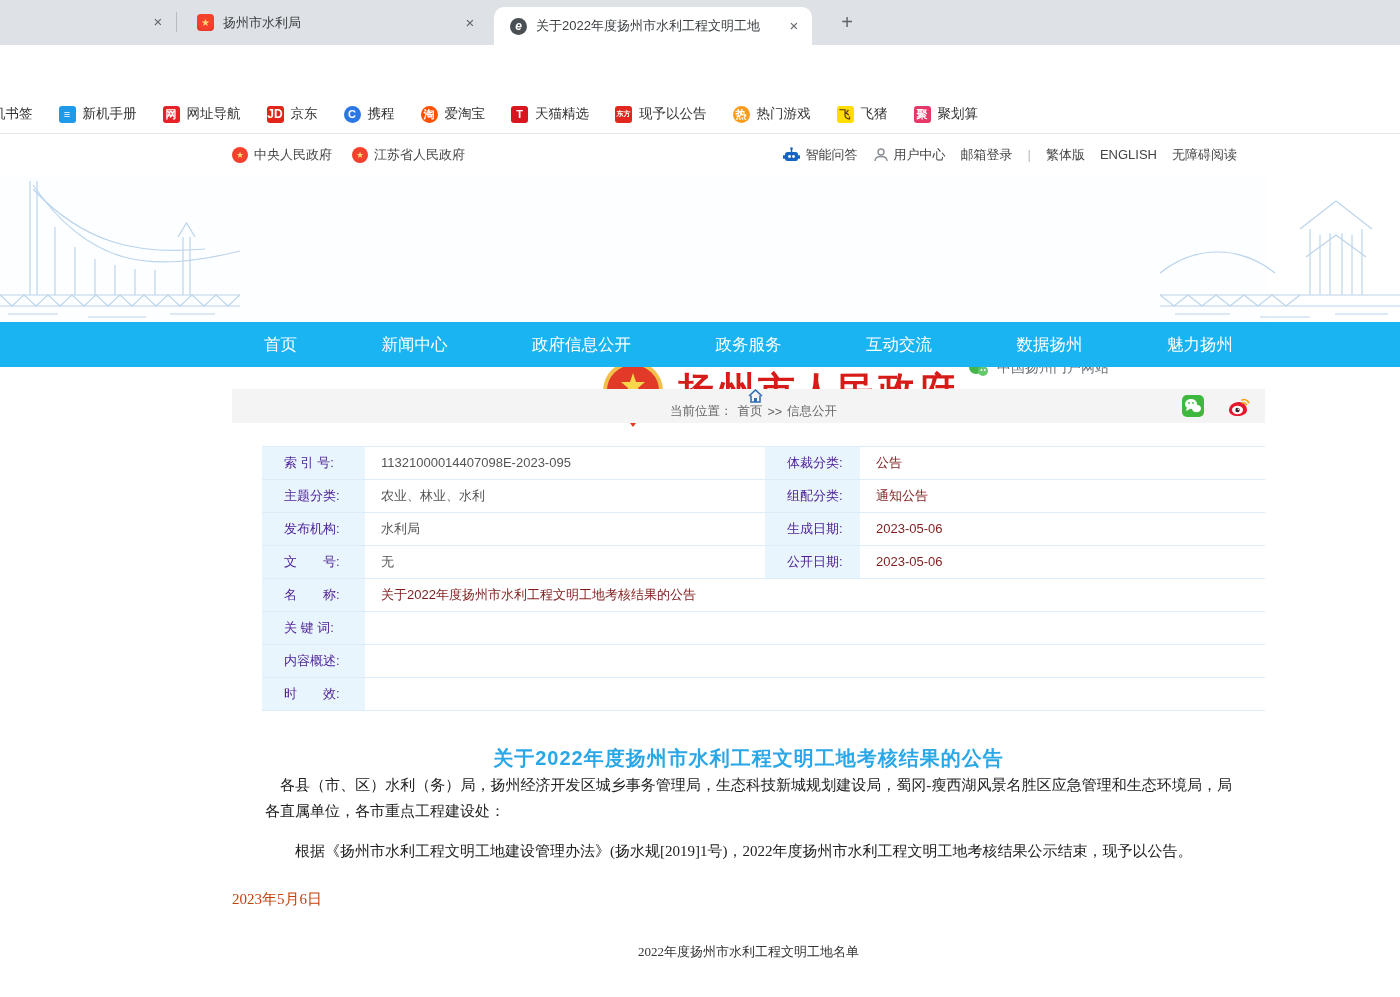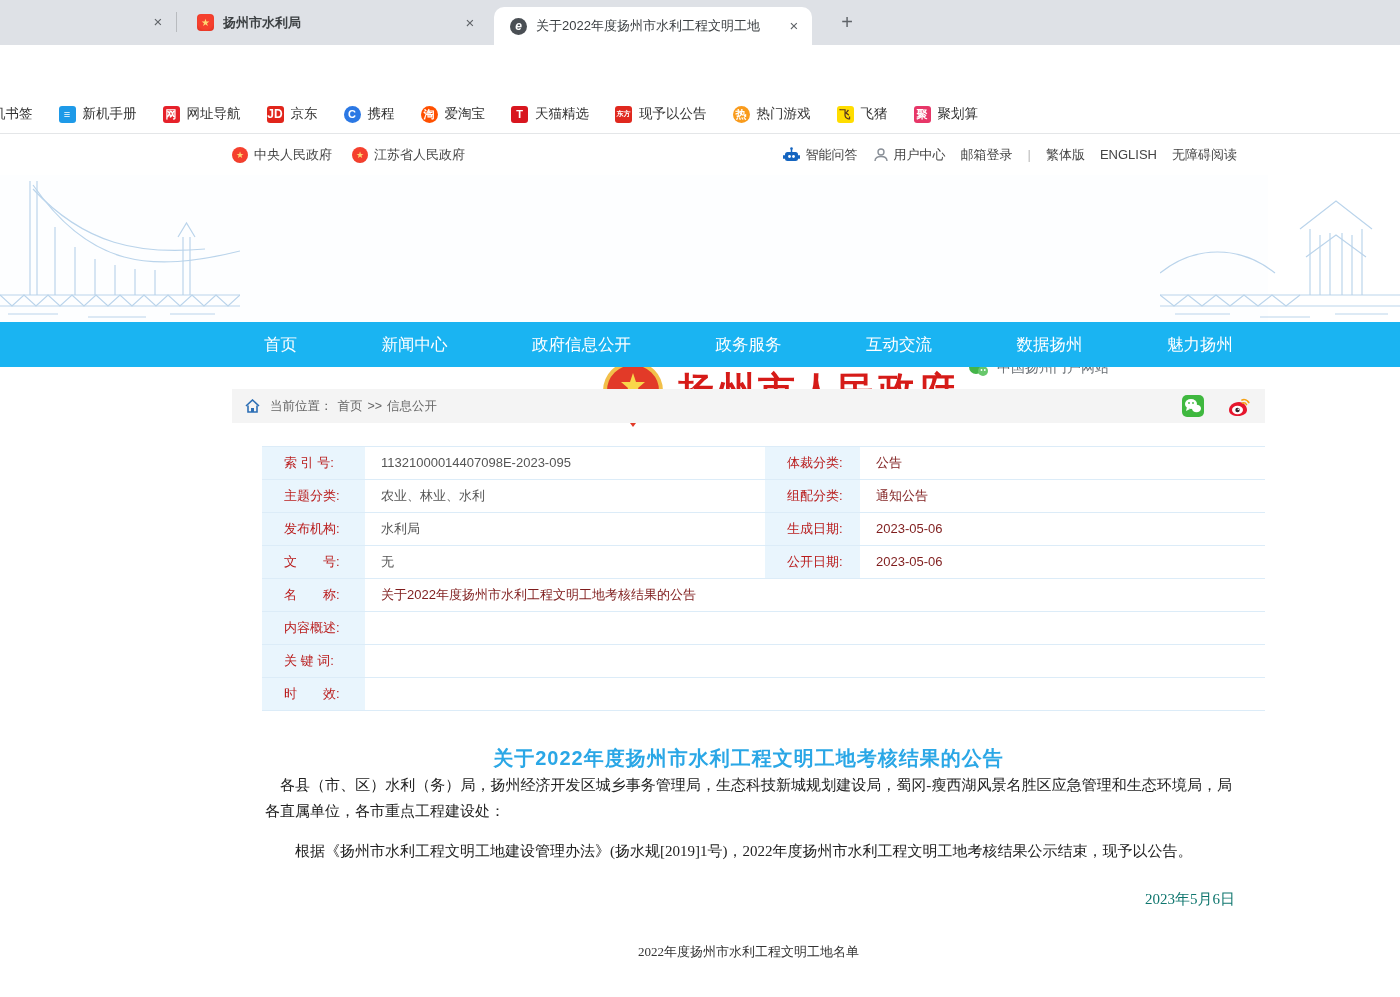--- a/index.html
+++ b/index.html
@@ -69,58 +69,58 @@
   .search-btn{margin-right:10px;cursor:pointer;display:flex;}
 
   
   .nav{position:absolute;top:322px;left:0;width:1400px;height:45px;background:#1ab4f2;}
   #nav-items{position:absolute;left:232px;width:1033px;height:45px;display:flex;align-items:center;
              justify-content:space-between;padding:0 32px;box-sizing:border-box;}
   .nav-item{color:#fff;font-size:16.5px;cursor:pointer;white-space:nowrap;}
 
   
   .crumbbar{position:absolute;top:389px;left:232px;width:1033px;height:34px;background:#f4f4f4;
-            display:flex;align-items:center;}
+            display:flex;align-items:center;flex-direction:column;}
   .crumb-txt{font-size:12.5px;color:#666;margin-left:10px;display:flex;gap:5px;align-items:center;}
   .crumb-txt .lk{cursor:pointer;}
   .crumb-icons{position:absolute;right:14px;top:5px;display:flex;gap:22px;align-items:center;}
   .share-ic{width:24px;height:24px;cursor:pointer;display:flex;}
 
   #info-table{position:absolute;top:446px;left:262px;width:1003px;}
   .trow{display:flex;border-bottom:1px solid #dcecf8;}
   .trow:first-child{border-top:1px solid #dcecf8;}
   .tcell{height:32px;line-height:32px;font-size:13px;box-sizing:border-box;overflow:hidden;white-space:nowrap;}
-  .lab{width:105px;background:#e9f5fd;color:#b91c1c;padding-left:22px;border-right:2px solid #fff;}
+  .lab{width:105px;background:#e9f5fd;color:#4c1d95;padding-left:22px;border-right:2px solid #fff;}
   .lab2{width:99px;border-left:2px solid #fff;}
   .val{width:396px;color:#555;padding-left:14px;}
   .valfull{flex:1;color:#7f1d1d;padding-left:14px;}
 
   .article{position:absolute;top:707px;left:232px;width:1033px;height:290px;
            font-family:"Liberation Serif","DejaVu Serif",serif;}
   .art-title{margin-top:38px;text-align:center;font-size:20px;font-weight:bold;color:#2aa7e6;
              font-family:"Liberation Sans","DejaVu Sans",sans-serif;letter-spacing:1px;}
   .art-p{margin:0 33px;color:#222;font-size:15px;line-height:26px;text-align:justify;}
   .p1{text-indent:1em;}
   .p2{margin-top:14px;text-indent:2em;}
-  .art-date{margin:26px 30px 0 0;text-align:right;color:#0f766e;font-size:15px;}
+  .art-date{margin:26px 30px 0 0;text-align:left;color:#c2410c;font-size:15px;}
   .art-list-title{margin-top:34px;text-align:center;color:#333;font-size:13px;}
 
   svg{display:block;}
   .banner-art{position:absolute;top:0;pointer-events:none;}
 </style>
 </head>
 <body>
 
 <div class="tabstrip">
   <span class="tab-x" style="left:148px;">×</span>
   <div class="tab-sep" style="left:176px;"></div>
 
   <div class="tab-inactive">
     <span class="favicon-emblem" style="margin-left:14px;">★</span>
-    <span class="tab-title" style="width:220px;font-weight:bold;">扬州市水利局</span>
+    <span class="tab-title" style="width:220px;">扬州市水利局</span>
     <span class="tab-x" style="position:static;margin-right:8px;">×</span>
   </div>
 
   <div class="tab-active">
     <span class="favicon-dark" style="margin-left:16px;">e</span>
     <span class="tab-title">关于2022年度扬州市水利工程文明工地</span>
     <span class="tab-x" style="position:static;margin:0 8px 0 2px;">×</span>
   </div>
 
   <div class="newtab">+</div>
@@ -393,25 +393,25 @@
       <div class="tcell lab">文　　号:</div>
       <div class="tcell val">无</div>
       <div class="tcell lab lab2">公开日期:</div>
       <div class="tcell valfull">2023-05-06</div>
     </div>
     <div class="trow">
       <div class="tcell lab">名　　称:</div>
       <div class="tcell valfull">关于2022年度扬州市水利工程文明工地考核结果的公告</div>
     </div>
     <div class="trow">
+      <div class="tcell lab">关 键 词:</div>
+      <div class="tcell valfull"></div>
+    </div>
+    <div class="trow">
       <div class="tcell lab">内容概述:</div>
-      <div class="tcell valfull"></div>
-    </div>
-    <div class="trow">
-      <div class="tcell lab">关 键 词:</div>
       <div class="tcell valfull"></div>
     </div>
     <div class="trow">
       <div class="tcell lab">时　　效:</div>
       <div class="tcell valfull"></div>
     </div>
   </div>
 
 <div class="article">
   <div class="art-title">关于2022年度扬州市水利工程文明工地考核结果的公告</div>

